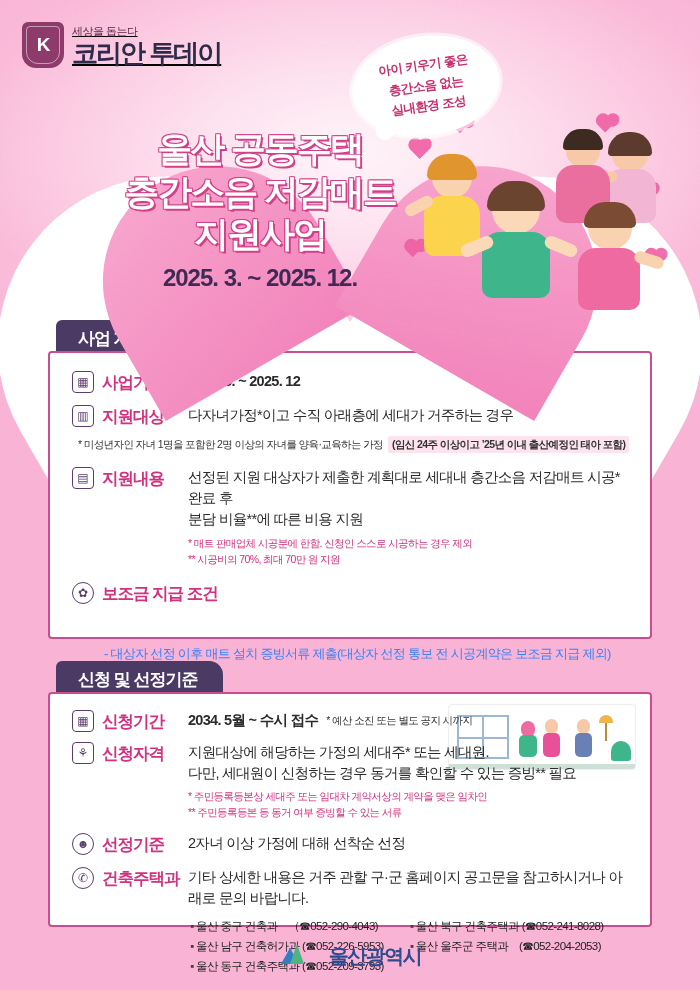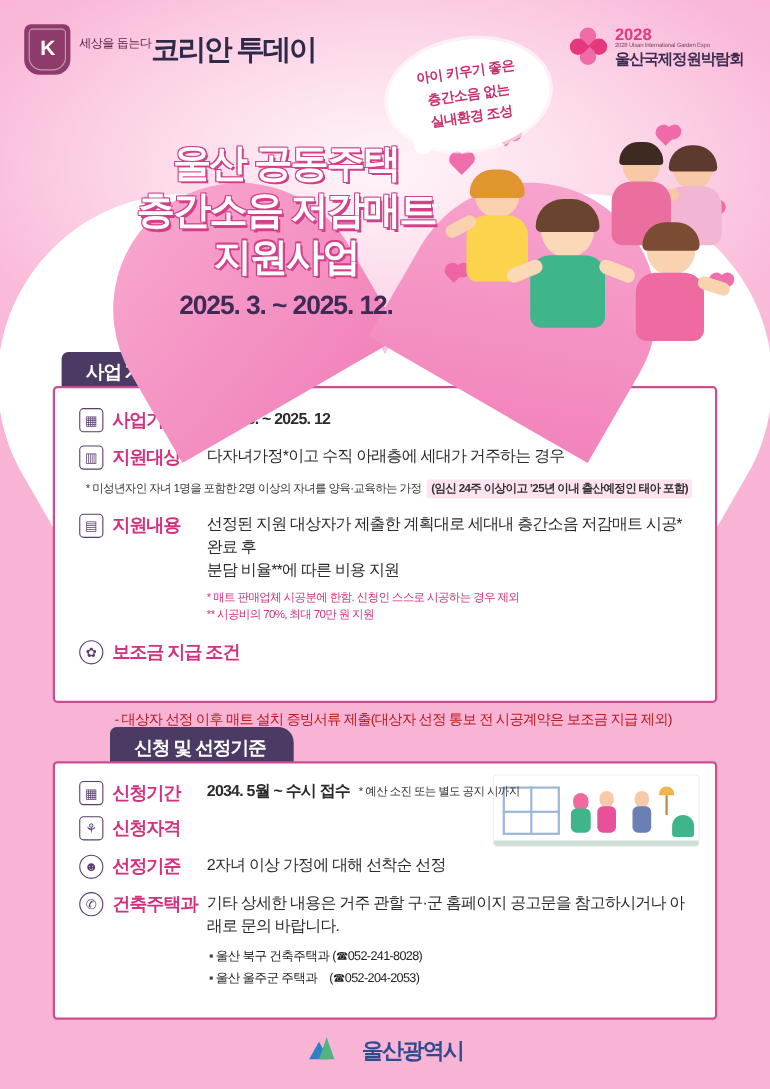--- a/index.html
+++ b/index.html
@@ -26,21 +26,21 @@
   .topbar { position:absolute; top:14px; left:0; right:0; height:60px; }
   .logo-left { position:absolute; left:22px; top:8px; display:flex; align-items:center; gap:8px; }
   .logo-badge {
     width:42px; height:46px; background:#8e3b6b; border-radius:6px 6px 14px 14px;
     position:relative; display:flex; align-items:center; justify-content:center;
     color:#fff; font-size:19px; font-weight:bold; letter-spacing:-1px;
   }
   .logo-badge:after{
     content:""; position:absolute; inset:4px; border:1px solid rgba(255,255,255,.5); border-radius:4px 4px 12px 12px;
   }
-  .logo-text-wrap { display:flex; justify-content:center; }
+  .logo-text-wrap { display:flex; flex-direction:column; justify-content:center;text-decoration:underline; }
   .logo-sub { font-size:11px; color:#5c2347; letter-spacing:-.5px; margin-bottom:1px;}
   .logo-main { font-size:26px; font-weight:bold; color:#2d2a4a; letter-spacing:-2px; line-height:1;}
   .logo-right { position:absolute; right:24px; top:10px; display:flex; align-items:center; gap:7px;}
   .flower {
     width:34px; height:34px; position:relative;
   }
   .flower span{
     position:absolute; width:15px; height:15px; border-radius:50% 50% 50% 0; background:#e5387f;
   }
   .flower span:nth-child(1){ left:9px; top:0; transform:rotate(-45deg); background:#f06ba8;}
@@ -137,21 +137,21 @@
   .ico.round{ border-radius:50%; }
   .lbl{
     color:#d1317f; font-weight:bold; font-size:16.5px; letter-spacing:-1px; width:86px; flex:none;
     line-height:1.35;
   }
   .val{ font-size:14.5px; color:#2b2b2b; letter-spacing:-.7px; line-height:1.45; font-weight:bold;}
   .val.normal{ font-weight:normal; }
   .note{ font-size:10.5px; color:#333; letter-spacing:-.6px; line-height:1.5;}
   .note-pink{ font-size:10.5px; color:#d1317f; letter-spacing:-.6px; line-height:1.5;}
   .bold-box{ font-weight:bold; }
-  .list{ font-size:13px; color:#b91c1c; letter-spacing:-.7px; line-height:1.65;margin-top:39px;}
+  .list{ font-size:13px; color:#3b82f6; letter-spacing:-.7px; line-height:1.65;margin-top:39px;}
   .indent{ padding-left:14px; }
 
   .contacts{ margin-top:7px; display:flex; gap:26px; font-size:11.5px; color:#222; letter-spacing:-.6px;}
   .contacts ul{ list-style:none; margin:0; padding:0; line-height:1.75;}
   .contacts li:before{ content:"▪ "; color:#444; }
 
   .illus{
     position:absolute; right:12px; top:6px; width:190px; height:72px;
     background:#fff; border-radius:4px;
   }
@@ -170,33 +170,20 @@
 
 <div class="poster">
   <div class="bg-soft"></div>
 
   <div class="topbar">
     <div class="logo-left">
       <div class="logo-badge">K</div>
       <div class="logo-text-wrap">
         <div class="logo-sub">세상을 돕는다</div>
         <div class="logo-main">코리안 투데이</div>
-      </div>
-    </div>
-    <div class="logo-right">
-      <div class="flower">
-          <span></span>
-          <span></span>
-          <span></span>
-          <span></span>
-        </div>
-      <div class="expo-txt">
-        <div class="expo-year">2028</div>
-        <div class="expo-en">2028 Ulsan International Garden Expo</div>
-        <div class="expo-kr">울산국제정원박람회</div>
       </div>
     </div>
   </div>
 
   <div class="heart-big"></div>
   <div class="heart-inner"></div>
 
   <div class="hearts-deco" style="position:absolute;inset:0;z-index:7;">
     <span style="left:413px; top:143px;"></span>
     <span style="left:455px; top:122px; width:10px;height:9px;"></span>
@@ -297,21 +284,21 @@
       </div>
       <div style="margin:4px 0 0 32px;">
         <div class="list">- 대상자 선정 이후 매트 설치 증빙서류 제출(대상자 선정 통보 전 시공계약은 보조금 지급 제외)</div>
         <div class="list indent">① 「어린이제품 안전 특별법」제22조제13항에 따른 안전확인대상어린이제품의 안전기준을 인증받은 제품</div>
         <div class="list indent">② 층간소음 저감 관련 시험성적서 보유 제품</div>
       </div>
 
     </div>
   </div>
 
-  <div class="section-tab" style="left:56px; top:661px;margin-left:44px;">신청 및 선정기준</div>
+  <div class="section-tab" style="left:56px; top:661px;">신청 및 선정기준</div>
   <div class="panel" style="left:48px; top:692px; width:604px; height:235px;">
 
     <div class="illus" style="top:10px; right:14px; width:188px; height:66px; border:1px solid #eee; overflow:hidden;">
       <div style="position:absolute; left:8px; top:10px; width:52px; height:44px; border:2px solid #9cb6d6;"></div>
       <div style="position:absolute; left:8px; top:32px; width:52px; height:2px; background:#9cb6d6;"></div>
       <div style="position:absolute; left:33px; top:10px; width:2px; height:44px; background:#9cb6d6;"></div>
       <div style="position:absolute; left:72px; top:16px; width:14px; height:16px; background:#ef6aa0; border-radius:7px;"></div>
       <div style="position:absolute; left:70px; top:30px; width:18px; height:22px; background:#3fb58c; border-radius:5px;"></div>
       <div style="position:absolute; left:96px; top:14px; width:13px; height:15px; background:#f7c9a8; border-radius:7px;"></div>
       <div style="position:absolute; left:94px; top:28px; width:17px; height:24px; background:#e8519a; border-radius:5px;"></div>
@@ -327,35 +314,46 @@
       <div class="row">
         <div class="ico">▦</div>
         <div class="lbl">신청기간</div>
         <div class="val">2034. 5월 ~ 수시 접수</div>
         <div class="note" style="margin-left:8px; padding-top:3px;">* 예산 소진 또는 별도 공지 시까지</div>
       </div>
 
       <div class="row" style="margin-top:10px;">
         <div class="ico">⚘</div>
         <div class="lbl">신청자격</div>
+        <div>
+          <div class="val normal">지원대상에 해당하는 가정의 세대주* 또는 세대원.</div>
+          <div class="val normal">다만, 세대원이 신청하는 경우 동거를 확인할 수 있는 증빙** 필요</div>
+          <div class="note-pink" style="margin-top:5px;">* 주민등록등본상 세대주 또는 임대차 계약서상의 계약을 맺은 임차인</div>
+          <div class="note-pink">** 주민등록등본 등 동거 여부 증빙할 수 있는 서류</div>
+        </div>
       </div>
 
       <div class="row" style="margin-top:12px;">
         <div class="ico round">☻</div>
         <div class="lbl">선정기준</div>
         <div class="val normal">2자녀 이상 가정에 대해 선착순 선정</div>
       </div>
 
       <div class="row" style="margin-top:12px;">
         <div class="ico round">✆</div>
         <div class="lbl">건축주택과</div>
         <div class="val normal">기타 상세한 내용은 거주 관할 구·군 홈페이지 공고문을 참고하시거나 아래로 문의 바랍니다.</div>
       </div>
 
       <div class="contacts" style="margin-left:118px;">
+        <ul>
+          <li>울산 중구 건축과　（☎052-290-4043)</li>
+          <li>울산 남구 건축허가과 (☎052-226-5953)</li>
+          <li>울산 동구 건축주택과 (☎052-209-3793)</li>
+        </ul>
         <ul>
           <li>울산 북구 건축주택과 (☎052-241-8028)</li>
           <li>울산 울주군 주택과　(☎052-204-2053)</li>
         </ul>
       </div>
     </div>
   </div>
 
   <div class="footer">
     <div class="footer-row">

